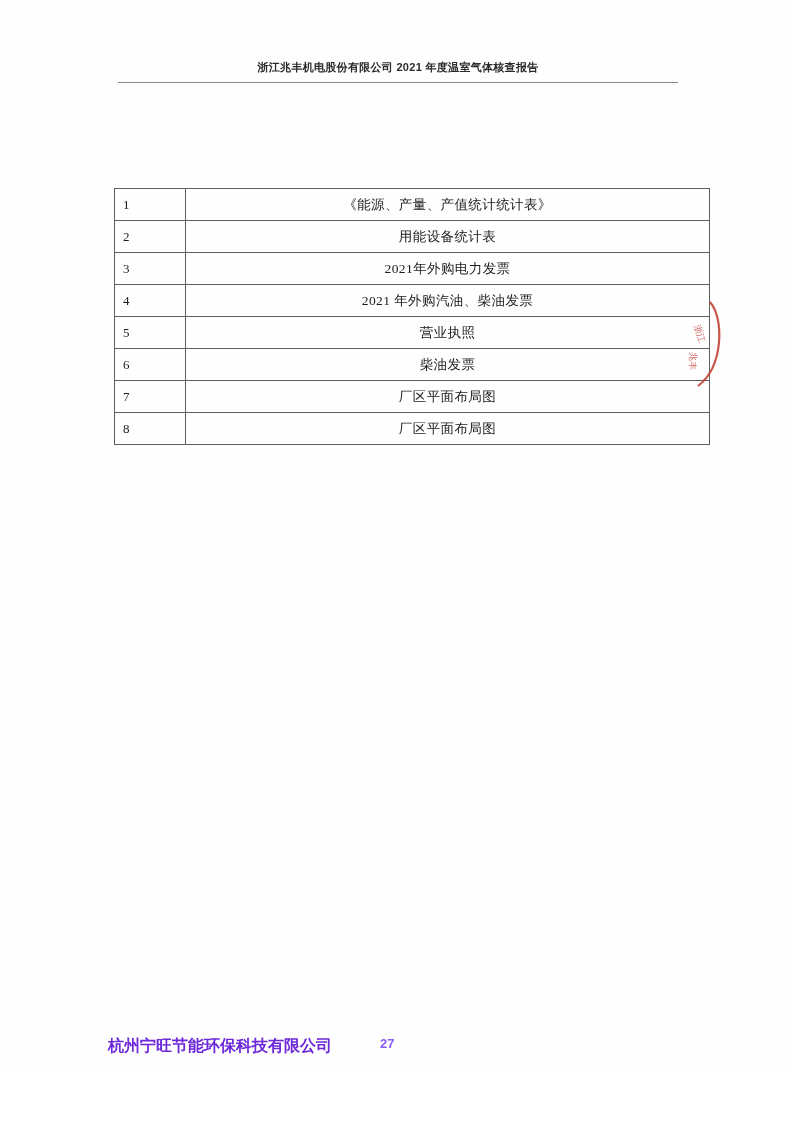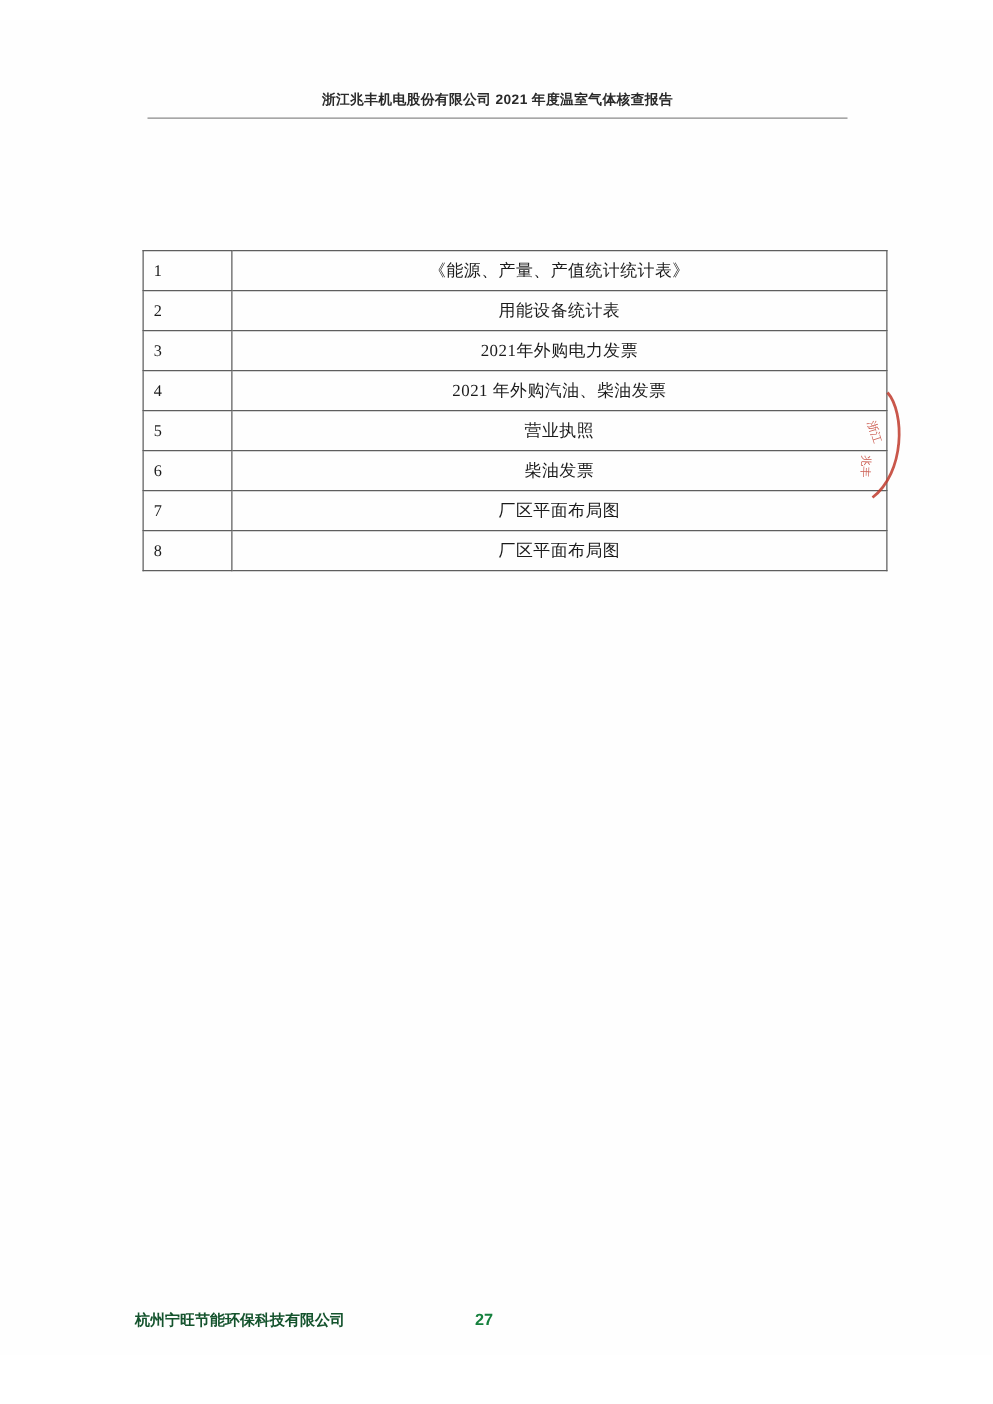--- a/index.html
+++ b/index.html
@@ -11,21 +11,21 @@
     height: 1123px;
     background: #ffffff;
     font-family: "Liberation Serif", "DejaVu Serif", serif;
     color: #1b1b1b;
     position: relative;
     overflow: hidden;
   }
   .page {
     position: absolute;
     left: 0;
-    top: 16px;
+    top: 4px;
     width: 794px;
     height: 1068px;
     background: #fefefe;
   }
 
   
   .doc-header {
     position: absolute;
     left: 118px;
     top: 56px;
@@ -98,32 +98,32 @@
     pointer-events: none;
   }
   .seal svg { display: block; }
 
   
   .footer-left {
     position: absolute;
     left: 108px;
     top: 1032px;
     font-family: Liberation Sans, sans-serif;
-    font-size: 12px;
+    font-size: 16px;
     font-weight: bold;
-    color: #14532d;
+    color: #6d28d9;
   }
   .footer-page {
     position: absolute;
     left: 380px;
     top: 1032px;
     font-family: "Liberation Sans", "DejaVu Sans", sans-serif;
     font-size: 13px;
     font-weight: bold;
-    color: #15803d;
+    color: #8b5cf6;
   }
 </style>
 </head>
 <body>
 
 <div class="page">
 
   <div class="doc-header">浙江兆丰机电股份有限公司 2021 年度温室气体核查报告</div>
   <div class="header-rule"></div>
 

